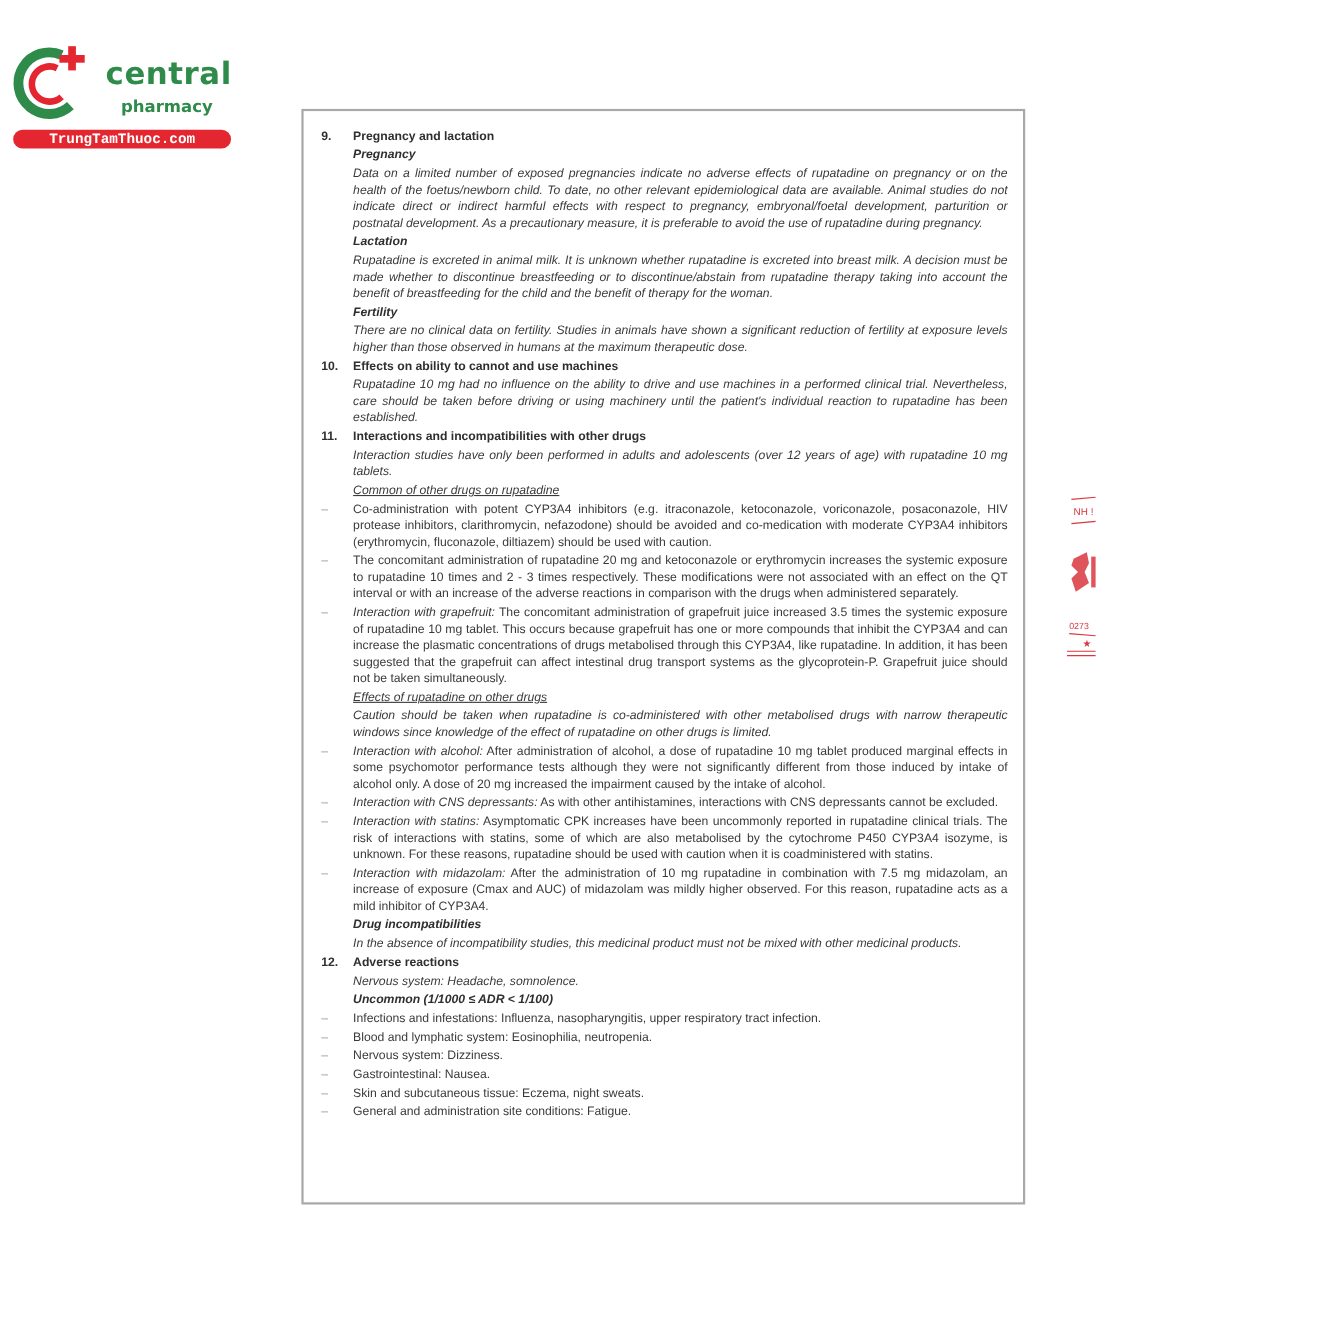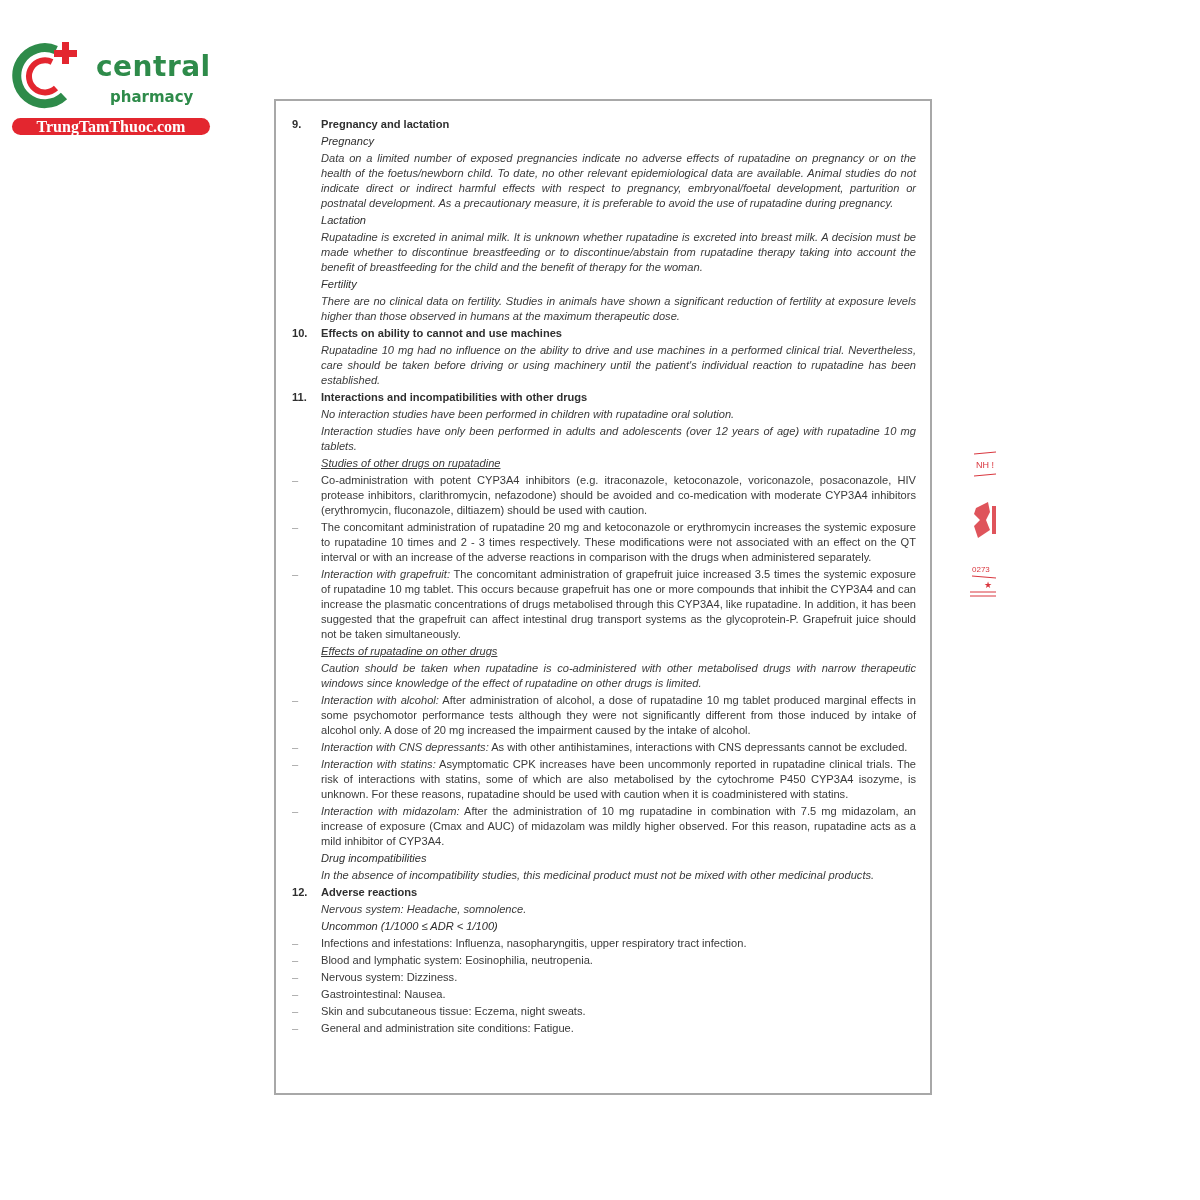--- a/index.html
+++ b/index.html
@@ -3,32 +3,32 @@
 <meta charset="utf-8">
 <style>
   html, body { margin: 0; padding: 0; background: #ffffff; }
   body { width: 1200px; height: 1200px; position: relative; overflow: hidden; font-family: "Liberation Sans", sans-serif; }
 
   
   .logo { position: absolute; left: 10px; top: 38px; width: 205px; height: 100px; }
   .logo-mark { position: absolute; left: 2px; top: 2px; width: 70px; height: 70px; }
   .logo-word { position: absolute; left: 86px; top: 10px; font-size: 28px; font-weight: bold; color: #2e8b4a; letter-spacing: 0.5px; line-height: 38px; font-family: "DejaVu Sans", sans-serif; }
   .logo-sub { position: absolute; left: 88px; top: 51px; font-size: 15px; font-weight: bold; color: #2e8b4a; line-height: 16px; font-family: "DejaVu Sans", sans-serif; margin-left: 12px; }
-  .logo-banner { position: absolute; left: 2px; top: 80px; width: 198px; height: 17px; border-radius: 9px; background: #e3262f; color: #ffffff; font-size: 16px; font-weight: bold; text-align: center; line-height: 17px; font-family: Liberation Serif, serif; }
+  .logo-banner { position: absolute; left: 2px; top: 80px; width: 198px; height: 17px; border-radius: 9px; background: #e3262f; color: #ffffff; font-size: 13px; font-weight: bold; text-align: center; line-height: 17px; font-family: Liberation Mono, monospace; }
 
   
   .page { position: absolute; left: 274px; top: 99px; width: 658px; height: 996px; border: 2px solid #a8a8a8; box-sizing: border-box; background: #fff; }
   .content { position: absolute; left: 16px; top: 14px; width: 624px; font-size: 11.1px; line-height: 15px; color: #3a3a3a; }
 
   .sec-head { display: flex; font-weight: bold; color: #2f2f2f; margin-top: 2px; margin-bottom: 2px; }
   .sec-num { width: 29px; flex: none; }
   .sec-title { flex: 1; }
 
   .indent { margin-left: 29px; }
-  .sub-head { font-weight: normal; font-style: italic; color: #2f2f2f; margin-bottom: 2px; }
+  .sub-head { font-weight: bold; font-style: italic; color: #2f2f2f; margin-bottom: 2px; }
   .ul-head { font-style: italic; text-decoration: underline; margin-bottom: 2px; }
   .para { text-align: justify; margin-bottom: 2px; font-style: italic; }
 
   .bullet { display: flex; margin-bottom: 2px; }
   .dash { width: 29px; flex: none; color: #9a9a9a; }
   .bullet-text { flex: 1; text-align: justify; }
   .lead { font-style: italic; }
 
   
   .stamp { position: absolute; left: 968px; top: 450px; width: 32px; height: 150px; }
@@ -70,23 +70,22 @@
     </div>
     <div class="indent">
       <div class="para">Rupatadine 10 mg had no influence on the ability to drive and use machines in a performed clinical trial. Nevertheless, care should be taken before driving or using machinery until the patient's individual reaction to rupatadine has been established.</div>
     </div>
 
     <div class="sec-head">
       <span class="sec-num">11.</span>
       <span class="sec-title">Interactions and incompatibilities with other drugs</span>
     </div>
     <div class="indent">
-      <div class="para">No interaction studies have been performed in children with rupatadine oral solution.</div>
       <div class="para">Interaction studies have only been performed in adults and adolescents (over 12 years of age) with rupatadine 10 mg tablets.</div>
-      <div class="ul-head">Studies of other drugs on rupatadine</div>
+      <div class="ul-head">Common of other drugs on rupatadine</div>
     </div>
     <div>
       <div class="bullet">
         <span class="dash">–</span>
         <span class="bullet-text"><span class="lead"></span><span>Co-administration with potent CYP3A4 inhibitors (e.g. itraconazole, ketoconazole, voriconazole, posaconazole, HIV protease inhibitors, clarithromycin, nefazodone) should be avoided and co-medication with moderate CYP3A4 inhibitors (erythromycin, fluconazole, diltiazem) should be used with caution.</span></span>
       </div>
       <div class="bullet">
         <span class="dash">–</span>
         <span class="bullet-text"><span class="lead"></span><span>The concomitant administration of rupatadine 20 mg and ketoconazole or erythromycin increases the systemic exposure to rupatadine 10 times and 2 - 3 times respectively. These modifications were not associated with an effect on the QT interval or with an increase of the adverse reactions in comparison with the drugs when administered separately.</span></span>
       </div>

